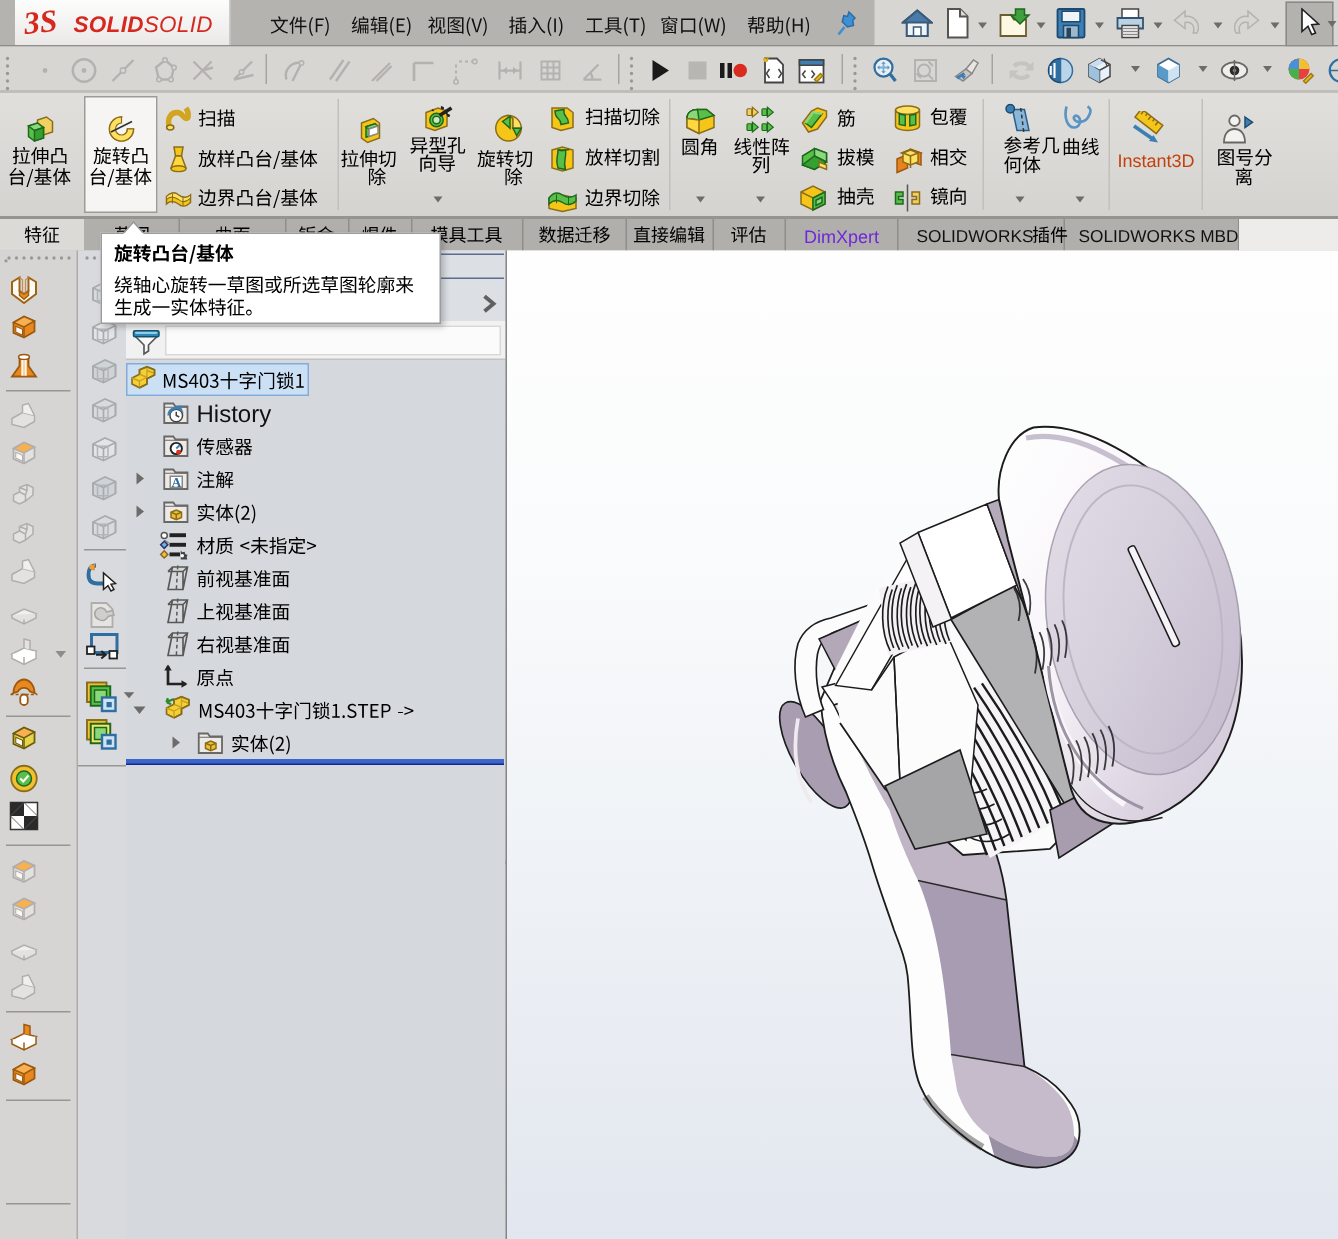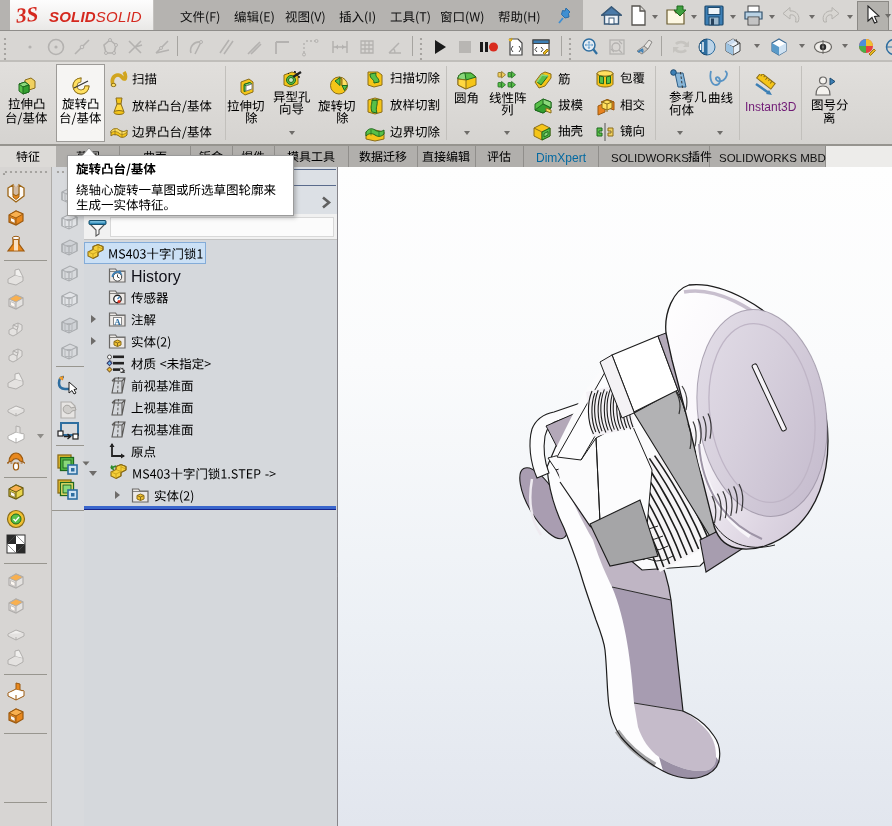--- a/index.html
+++ b/index.html
@@ -495,21 +495,21 @@
     <path d="M1 1 L7 1 L4 5 Z" fill="#6e6c69"></path>
   </svg>
 <svg class="a" style="left:752px;top:74px" width="26" height="24" viewBox="0 0 26 24">
 <g transform="rotate(38 13 8)">
       <rect x="4" y="3" width="18" height="7" fill="#f5c518" stroke="#8a6d1a"></rect>
 <path d="M6 3 v3 M9 3 v2 M12 3 v3 M15 3 v2 M18 3 v3" stroke="#8a6d1a"></path>
     </g>
 <path d="M4 10 L17 19" stroke="#3c7fb5" stroke-width="2.5"></path>
 <path d="M20 21 l-6 -1 l3 -4 Z" fill="#3c7fb5"></path>
   </svg>
-<div class="a" style="left:745px;top:100px;font-size:12px;color:#701a75">Instant3D</div>
+<div class="a" style="left:745px;top:100px;font-size:12px;color:#c2410c">Instant3D</div>
 <svg class="a" style="left:814px;top:76px" width="24" height="20" viewBox="0 0 24 20">
 <circle cx="9" cy="4.5" r="3.5" fill="#f4f2ee" stroke="#6a6866" stroke-width="1.2"></circle>
 <path d="M2 19 C2 13 5 10 9 10 C13 10 16 13 16 19 Z" fill="#f4f2ee" stroke="#6a6866" stroke-width="1.2"></path>
 <path d="M16 2 L21 5.5 L16 9 Z" fill="#3c7fb5" stroke="#1d4a6e"></path>
   </svg>
 <svg style="position:absolute;left:811.0px;top:96.5px;overflow:visible" width="40" height="16">
     <path d="M4.7 -3.5C5.7 -3.3 7 -2.8 7.7 -2.5L8.1 -3.1C7.4 -3.5 6.1 -3.9 5.1 -4.1ZM3.4 -1.9C5.2 -1.7 7.3 -1.2 8.5 -0.8L8.9 -1.5C7.7 -1.9 5.6 -2.4 3.9 -2.5ZM1.1 -10V1H2V0.5H10.5V1H11.5V-10ZM2 -0.4V-9.1H10.5V-0.4ZM5.2 -8.8C4.5 -7.8 3.5 -6.9 2.4 -6.2C2.6 -6.1 2.9 -5.8 3.1 -5.7C3.4 -5.9 3.8 -6.2 4.2 -6.5C4.6 -6.1 5.1 -5.8 5.6 -5.4C4.5 -4.9 3.3 -4.5 2.2 -4.3C2.3 -4.2 2.5 -3.8 2.6 -3.6C3.9 -3.9 5.2 -4.3 6.4 -5C7.4 -4.4 8.6 -4 9.8 -3.7C9.9 -3.9 10.1 -4.2 10.3 -4.4C9.2 -4.6 8.1 -5 7.1 -5.4C8.1 -6 8.8 -6.7 9.4 -7.6L8.8 -7.9L8.7 -7.9H5.5C5.6 -8.1 5.8 -8.3 6 -8.6ZM4.7 -7 4.8 -7.1H8.1C7.6 -6.6 7 -6.2 6.3 -5.8C5.7 -6.2 5.1 -6.6 4.7 -7Z M15.8 -9.2H21.7V-7.5H15.8ZM14.8 -10V-6.6H22.7V-10ZM13.3 -5.5V-4.6H15.9C15.6 -3.9 15.3 -3 15 -2.4H21.6C21.4 -0.9 21.1 -0.2 20.8 0C20.6 0.1 20.5 0.1 20.2 0.1C19.8 0.1 18.9 0.1 18.1 0C18.2 0.3 18.4 0.7 18.4 0.9C19.2 1 20.1 1 20.5 1C21 1 21.3 0.9 21.6 0.6C22 0.2 22.4 -0.7 22.6 -2.8C22.7 -3 22.7 -3.2 22.7 -3.2H16.4L16.9 -4.6H24.2V-5.5Z M33.4 -10.3 32.5 -9.9C33.4 -8.1 34.9 -6 36.2 -4.9C36.4 -5.2 36.8 -5.5 37 -5.7C35.7 -6.7 34.2 -8.6 33.4 -10.3ZM29.1 -10.2C28.3 -8.3 27.1 -6.6 25.6 -5.5C25.8 -5.4 26.2 -5 26.4 -4.8C26.7 -5.1 27 -5.4 27.3 -5.7V-4.9H29.8C29.5 -2.7 28.8 -0.7 25.8 0.2C26 0.4 26.3 0.8 26.4 1C29.6 -0.1 30.4 -2.4 30.7 -4.9H34.1C34 -1.7 33.8 -0.5 33.5 -0.2C33.4 -0.1 33.2 -0 33 -0C32.7 -0 31.9 -0 31.1 -0.1C31.3 0.2 31.4 0.6 31.4 0.8C32.2 0.9 33 0.9 33.4 0.9C33.8 0.8 34.1 0.7 34.4 0.4C34.8 -0.1 35 -1.5 35.1 -5.3C35.1 -5.5 35.1 -5.8 35.1 -5.8H27.4C28.5 -6.9 29.4 -8.4 30.1 -10Z" transform="translate(0,12.5)" fill="#000"></path>
   </svg>
 <svg style="position:absolute;left:823.0px;top:109.5px;overflow:visible" width="15" height="16">
     <path d="M5.4 -10.3C5.6 -10 5.7 -9.7 5.8 -9.3H0.8V-8.5H11.7V-9.3H6.8C6.7 -9.7 6.4 -10.2 6.2 -10.6ZM3.7 -0.3C4 -0.4 4.4 -0.5 8.2 -0.9C8.4 -0.7 8.5 -0.4 8.6 -0.2L9.3 -0.7C9 -1.2 8.3 -2.1 7.8 -2.8L7.2 -2.4L7.8 -1.6L4.7 -1.3C5.1 -1.8 5.5 -2.3 5.9 -2.9H10.3V0C10.3 0.2 10.2 0.2 10 0.2C9.8 0.2 9.1 0.2 8.4 0.2C8.6 0.4 8.7 0.7 8.7 1C9.7 1 10.3 1 10.7 0.8C11.1 0.7 11.2 0.5 11.2 0V-3.7H6.4L6.9 -4.6H10.4V-8.1H9.5V-5.4H3.1V-8.1H2.1V-4.6H5.8C5.6 -4.3 5.5 -4 5.3 -3.7H1.4V1H2.3V-2.9H4.9C4.5 -2.4 4.3 -2.1 4.2 -1.9C3.9 -1.5 3.6 -1.2 3.4 -1.2C3.5 -1 3.6 -0.5 3.7 -0.3ZM7.9 -8.3C7.5 -8 7 -7.7 6.4 -7.3C5.7 -7.7 5 -8 4.4 -8.3L4 -7.8C4.5 -7.6 5.1 -7.3 5.7 -7C5 -6.6 4.3 -6.3 3.6 -6C3.8 -5.9 4 -5.6 4.1 -5.5C4.8 -5.8 5.6 -6.2 6.4 -6.6C7.2 -6.2 7.9 -5.9 8.3 -5.6L8.8 -6.1C8.3 -6.4 7.7 -6.7 7 -7C7.6 -7.3 8.1 -7.7 8.5 -8Z" transform="translate(0,12.5)" fill="#000"></path>
@@ -548,21 +548,21 @@
 <svg style="position:absolute;left:422.0px;top:149.0px;overflow:visible" width="51" height="16">
     <path d="M2.3 -7.3V-0.3H0.6V0.5H11.5V-0.3H9.8V-7.3H6L6.2 -8.2H11.1V-9H6.3L6.5 -10L5.5 -10.1L5.4 -9H0.9V-8.2H5.3L5.1 -7.3ZM3.1 -4.8H8.9V-3.8H3.1ZM3.1 -5.5V-6.5H8.9V-5.5ZM3.1 -3.1H8.9V-2.1H3.1ZM3.1 -0.3V-1.4H8.9V-0.3Z M17.5 -7.6C17.8 -7.1 18.2 -6.5 18.3 -6L19.1 -6.4C18.9 -6.8 18.5 -7.4 18.2 -7.9ZM13.9 -10.1V-7.7H12.5V-6.8H13.9V-4.2C13.3 -4 12.8 -3.8 12.3 -3.7L12.6 -2.8L13.9 -3.3V-0.1C13.9 0 13.9 0.1 13.7 0.1C13.6 0.1 13.2 0.1 12.7 0.1C12.8 0.3 12.9 0.7 12.9 0.9C13.6 0.9 14.1 0.9 14.4 0.8C14.6 0.6 14.8 0.4 14.8 -0.1V-3.5L15.9 -3.9L15.8 -4.8L14.8 -4.4V-6.8H16V-7.7H14.8V-10.1ZM18.8 -9.9C19 -9.5 19.2 -9.2 19.4 -8.8H16.6V-8H23.1V-8.8H20.3C20.1 -9.2 19.9 -9.6 19.6 -10ZM21.2 -7.9C21 -7.3 20.6 -6.5 20.2 -6H16.2V-5.2H23.4V-6H21.1C21.4 -6.5 21.8 -7.1 22.1 -7.6ZM21.2 -3.1C20.9 -2.4 20.6 -1.8 20.1 -1.3C19.4 -1.6 18.7 -1.8 18 -2C18.3 -2.4 18.5 -2.7 18.8 -3.1ZM16.8 -1.6C17.6 -1.4 18.4 -1.1 19.3 -0.7C18.4 -0.3 17.3 0 15.8 0.2C16 0.3 16.1 0.7 16.2 0.9C18 0.7 19.2 0.3 20.2 -0.3C21.2 0.1 22 0.6 22.6 1L23.2 0.3C22.6 -0.1 21.8 -0.5 20.9 -0.9C21.5 -1.5 21.8 -2.2 22.1 -3.1H23.6V-3.9H19.2C19.4 -4.3 19.6 -4.7 19.8 -5L18.9 -5.2C18.7 -4.8 18.5 -4.3 18.3 -3.9H16V-3.1H17.8C17.5 -2.6 17.1 -2.1 16.8 -1.6Z M24.5 -0.6 24.7 0.2C25.7 -0.2 26.9 -0.7 28.2 -1.2L28 -2C26.7 -1.5 25.4 -0.9 24.5 -0.6ZM24.7 -5.1C24.9 -5.2 25.2 -5.2 26.5 -5.4C26 -4.6 25.6 -4 25.4 -3.8C25 -3.3 24.8 -3 24.5 -3C24.6 -2.8 24.8 -2.4 24.8 -2.2C25 -2.3 25.4 -2.4 28.1 -3.1C28 -3.3 28 -3.6 28 -3.8L26 -3.4C26.9 -4.5 27.7 -5.8 28.4 -7.2L27.6 -7.6C27.4 -7.1 27.2 -6.6 26.9 -6.2L25.6 -6.1C26.3 -7.1 27 -8.5 27.4 -9.8L26.6 -10.1C26.1 -8.6 25.3 -7 25.1 -6.6C24.9 -6.2 24.7 -6 24.5 -5.9C24.6 -5.7 24.7 -5.3 24.7 -5.1ZM31.5 -4.2V-2.4H30.5V-4.2ZM32.1 -4.2H33V-2.4H32.1ZM29.8 -4.9V0.9H30.5V-1.7H31.5V0.6H32.1V-1.7H33V0.6H33.6V-1.7H34.5V0.1C34.5 0.2 34.4 0.2 34.3 0.2C34.2 0.2 34 0.2 33.8 0.2C33.9 0.4 33.9 0.7 34 0.9C34.4 0.9 34.7 0.9 34.9 0.7C35.1 0.6 35.2 0.4 35.2 0.1V-5L34.5 -4.9ZM33.6 -4.2H34.5V-2.4H33.6ZM31.3 -9.9C31.5 -9.6 31.6 -9.1 31.8 -8.8H29V-6.2C29 -4.3 28.9 -1.7 27.8 0.3C27.9 0.3 28.3 0.6 28.5 0.8C29.6 -1.2 29.8 -4 29.8 -6H35V-8.8H32.7C32.6 -9.2 32.4 -9.7 32.1 -10.2ZM29.8 -8H34.2V-6.7H29.8Z M42.6 -9H45.8V-7.8H42.6ZM41.8 -9.7V-7.1H46.7V-9.7ZM37 -4C37.1 -4.1 37.4 -4.2 37.8 -4.2H38.9V-2.4L36.5 -2L36.7 -1.1L38.9 -1.6V0.9H39.8V-1.8L41.1 -2L41.1 -2.8L39.8 -2.6V-4.2H40.9V-5H39.8V-6.8H38.9V-5H37.8C38.1 -5.8 38.4 -6.8 38.7 -7.8H40.9V-8.7H39C39.1 -9.1 39.2 -9.5 39.2 -9.9L38.4 -10.1C38.3 -9.6 38.2 -9.1 38.1 -8.7H36.6V-7.8H37.9C37.6 -6.8 37.4 -6 37.3 -5.7C37.1 -5.2 36.9 -4.8 36.7 -4.8C36.8 -4.6 36.9 -4.2 37 -4ZM45.8 -5.7V-4.6H42.7V-5.7ZM40.8 -0.9 40.9 -0.1 45.8 -0.5V1H46.6V-0.6L47.5 -0.6L47.5 -1.4L46.6 -1.3V-5.7H47.4V-6.4H41.1V-5.7H41.9V-1ZM45.8 -3.9V-2.9H42.7V-3.9ZM45.8 -2.2V-1.3L42.7 -1V-2.2Z" transform="translate(0,12.0)" fill="#000"></path>
   </svg>
 <div class="a" style="left:523px;top:146px;width:1px;height:21px;background:#908e8b"></div>
 <svg style="position:absolute;left:487.0px;top:149.0px;overflow:visible" width="27" height="16">
     <path d="M9.9 -8C9.8 -7.1 9.4 -5.7 9.1 -4.9L9.8 -4.7C10.1 -5.5 10.5 -6.7 10.8 -7.8ZM4.7 -7.8C5 -6.8 5.3 -5.6 5.4 -4.8L6.2 -5C6.1 -5.8 5.8 -7 5.5 -8ZM1.2 -9.1C1.8 -8.6 2.6 -7.8 3 -7.3L3.6 -7.9C3.2 -8.4 2.4 -9.2 1.7 -9.7ZM4.3 -9.5V-8.6H7.2V-4.2H4V-3.3H7.2V0.9H8.1V-3.3H11.5V-4.2H8.1V-8.6H11V-9.5ZM0.5 -6.3V-5.4H2.2V-1C2.2 -0.5 1.8 -0.2 1.6 -0C1.8 0.1 2 0.5 2.1 0.7C2.2 0.5 2.5 0.2 4.5 -1.3C4.4 -1.5 4.3 -1.8 4.2 -2.1L3 -1.2V-6.3L2.2 -6.3Z M15.2 -10C14.5 -8.2 13.4 -6.4 12.2 -5.2C12.4 -5 12.6 -4.6 12.7 -4.4C13.1 -4.8 13.5 -5.3 13.9 -5.8V0.9H14.8V-7.1C15.3 -8 15.7 -8.9 16.1 -9.8ZM15.9 -7.5V-6.6H19.2V-4.1H16.6V1H17.5V0.4H21.9V0.9H22.8V-4.1H20.1V-6.6H23.5V-7.5H20.1V-10.1H19.2V-7.5ZM17.5 -0.4V-3.3H21.9V-0.4Z" transform="translate(0,12.0)" fill="#000"></path>
   </svg>
 <div class="a" style="left:598px;top:146px;width:1px;height:21px;background:#908e8b"></div>
 <div class="a" style="left:709px;top:146px;width:1px;height:21px;background:#908e8b"></div>
 <div class="a" style="left:825px;top:146px;width:1px;height:21px;background:#908e8b"></div>
-<div class="a" style="left:536px;top:151px;font-size:12px;color:#0369a1">DimXpert</div>
+<div class="a" style="left:536px;top:151px;font-size:12px;color:#6d28d9">DimXpert</div>
 <div class="a" style="left:611px;top:152px;font-size:11.5px;color:#111">SOLIDWORKS</div>
 <svg style="position:absolute;left:688.0px;top:149.0px;overflow:visible" width="27" height="16">
     <path d="M8.8 -2.9V-2.1H10.2V-0.5H8.3V-6.4H11.4V-7.2H8.3V-8.8C9.2 -8.9 10.1 -9.1 10.8 -9.3L10.3 -10C9 -9.6 6.7 -9.3 4.8 -9.2C4.9 -9 5 -8.7 5.1 -8.5C5.8 -8.5 6.7 -8.6 7.5 -8.7V-7.2H4.4V-6.4H7.5V-0.5H5.5V-2.1H7V-2.9H5.5V-4.4C6 -4.5 6.6 -4.7 7 -4.9L6.6 -5.6C6.1 -5.4 5.4 -5.1 4.7 -4.9V0.9H5.5V0.4H10.2V1H11V-5.2H8.8V-4.4H10.2V-2.9ZM1.9 -10.1V-7.7H0.6V-6.8H1.9V-4.1L0.4 -3.7L0.7 -2.8L1.9 -3.2V-0.1C1.9 0 1.9 0.1 1.8 0.1C1.6 0.1 1.3 0.1 0.9 0.1C1 0.3 1.1 0.7 1.1 0.9C1.8 0.9 2.2 0.9 2.4 0.7C2.7 0.6 2.8 0.4 2.8 -0.1V-3.5L4.1 -3.9L4 -4.7L2.8 -4.3V-6.8H3.9V-7.7H2.8V-10.1Z M15.8 -4.1V-3.2H19.2V1H20.1V-3.2H23.4V-4.1H20.1V-6.7H22.9V-7.6H20.1V-9.9H19.2V-7.6H17.6C17.8 -8.2 17.9 -8.7 18 -9.3L17.2 -9.5C16.9 -7.9 16.4 -6.4 15.7 -5.4C15.9 -5.3 16.3 -5 16.5 -4.9C16.8 -5.4 17.1 -6 17.4 -6.7H19.2V-4.1ZM15.2 -10C14.6 -8.2 13.5 -6.4 12.4 -5.2C12.5 -5 12.8 -4.6 12.9 -4.4C13.3 -4.8 13.6 -5.2 14 -5.8V0.9H14.9V-7.2C15.3 -8 15.7 -8.9 16.1 -9.8Z" transform="translate(0,12.0)" fill="#000"></path>
   </svg>
 <div class="a" style="left:719px;top:152px;font-size:11.5px;color:#111">SOLIDWORKS MBD</div>
 <div class="a" style="left:0;top:167px;width:51px;height:659px;background:#d7d5d3;border-right:1px solid #aeaca9;box-sizing:content-box"></div>
 <div class="a" style="left:52px;top:167px;width:32px;height:659px;background:#d8dadd"></div>
 <div class="a" style="left:84px;top:167px;width:253px;height:659px;background:#d5d8dc"></div>
 <div class="a" style="left:84px;top:167px;width:253px;height:47px;background:#dce0e5"></div>
 <div class="a" style="left:84px;top:169px;width:252px;height:1px;background:#5a6b8c"></div>

